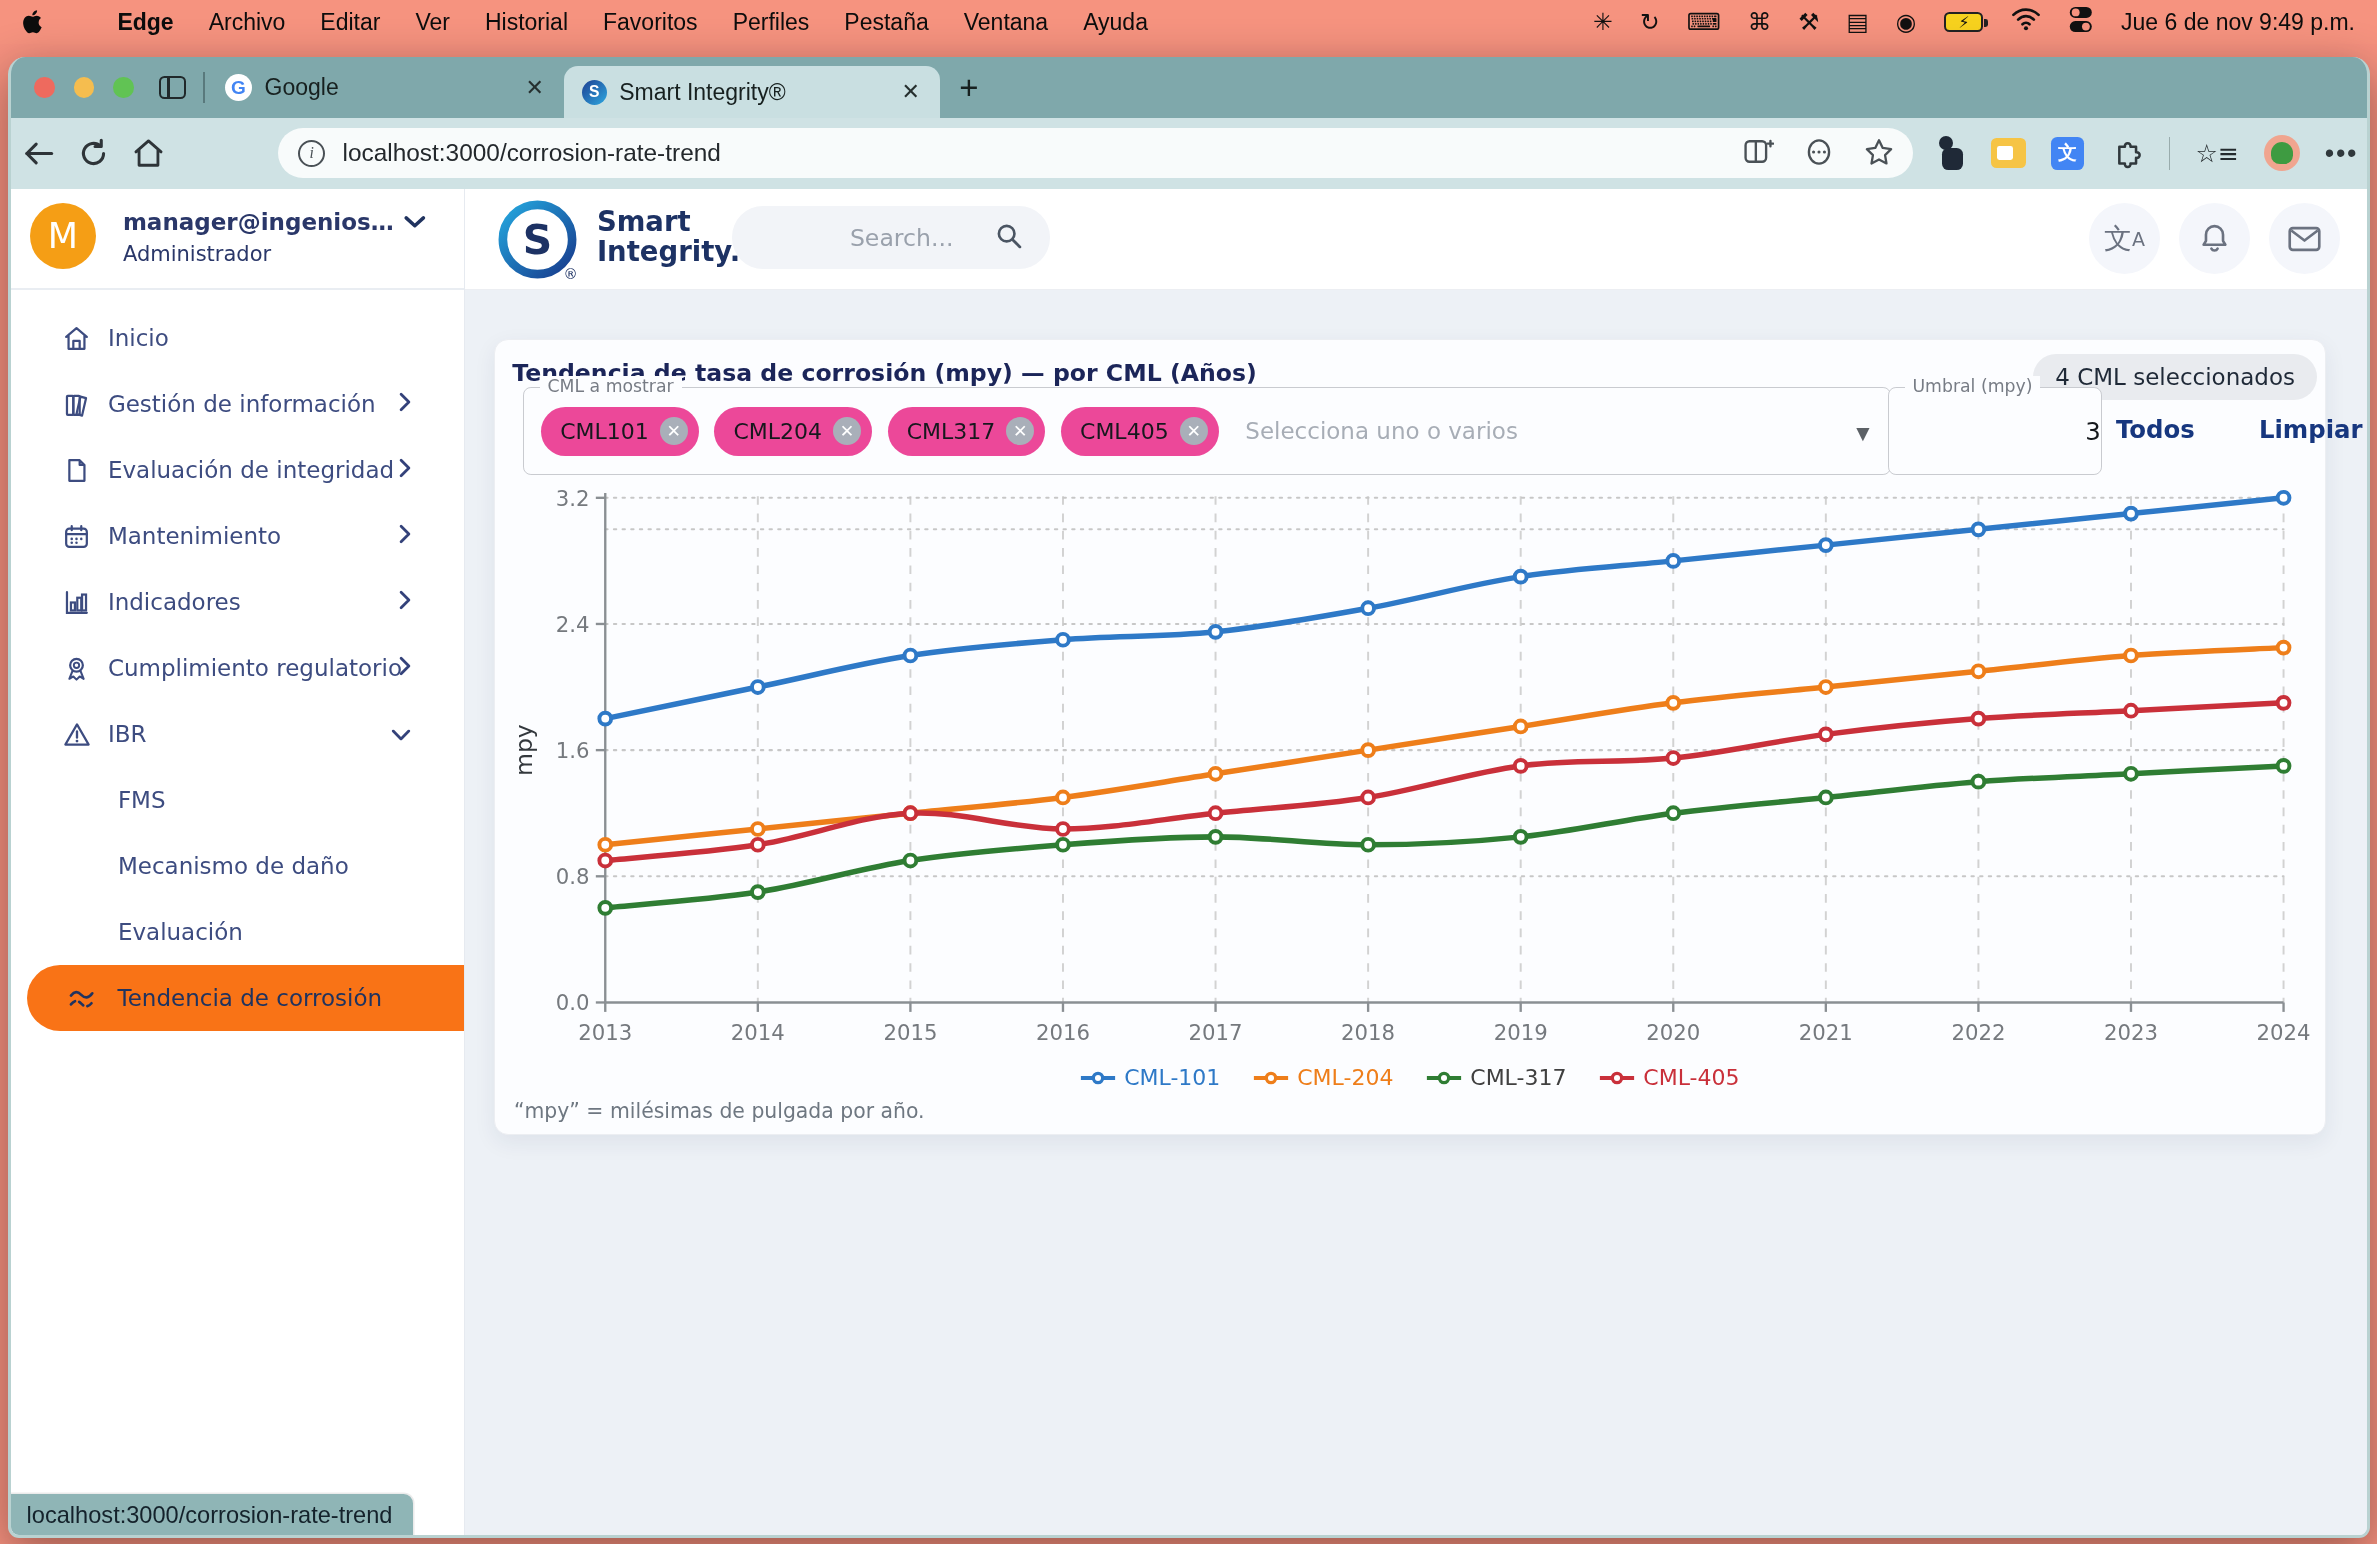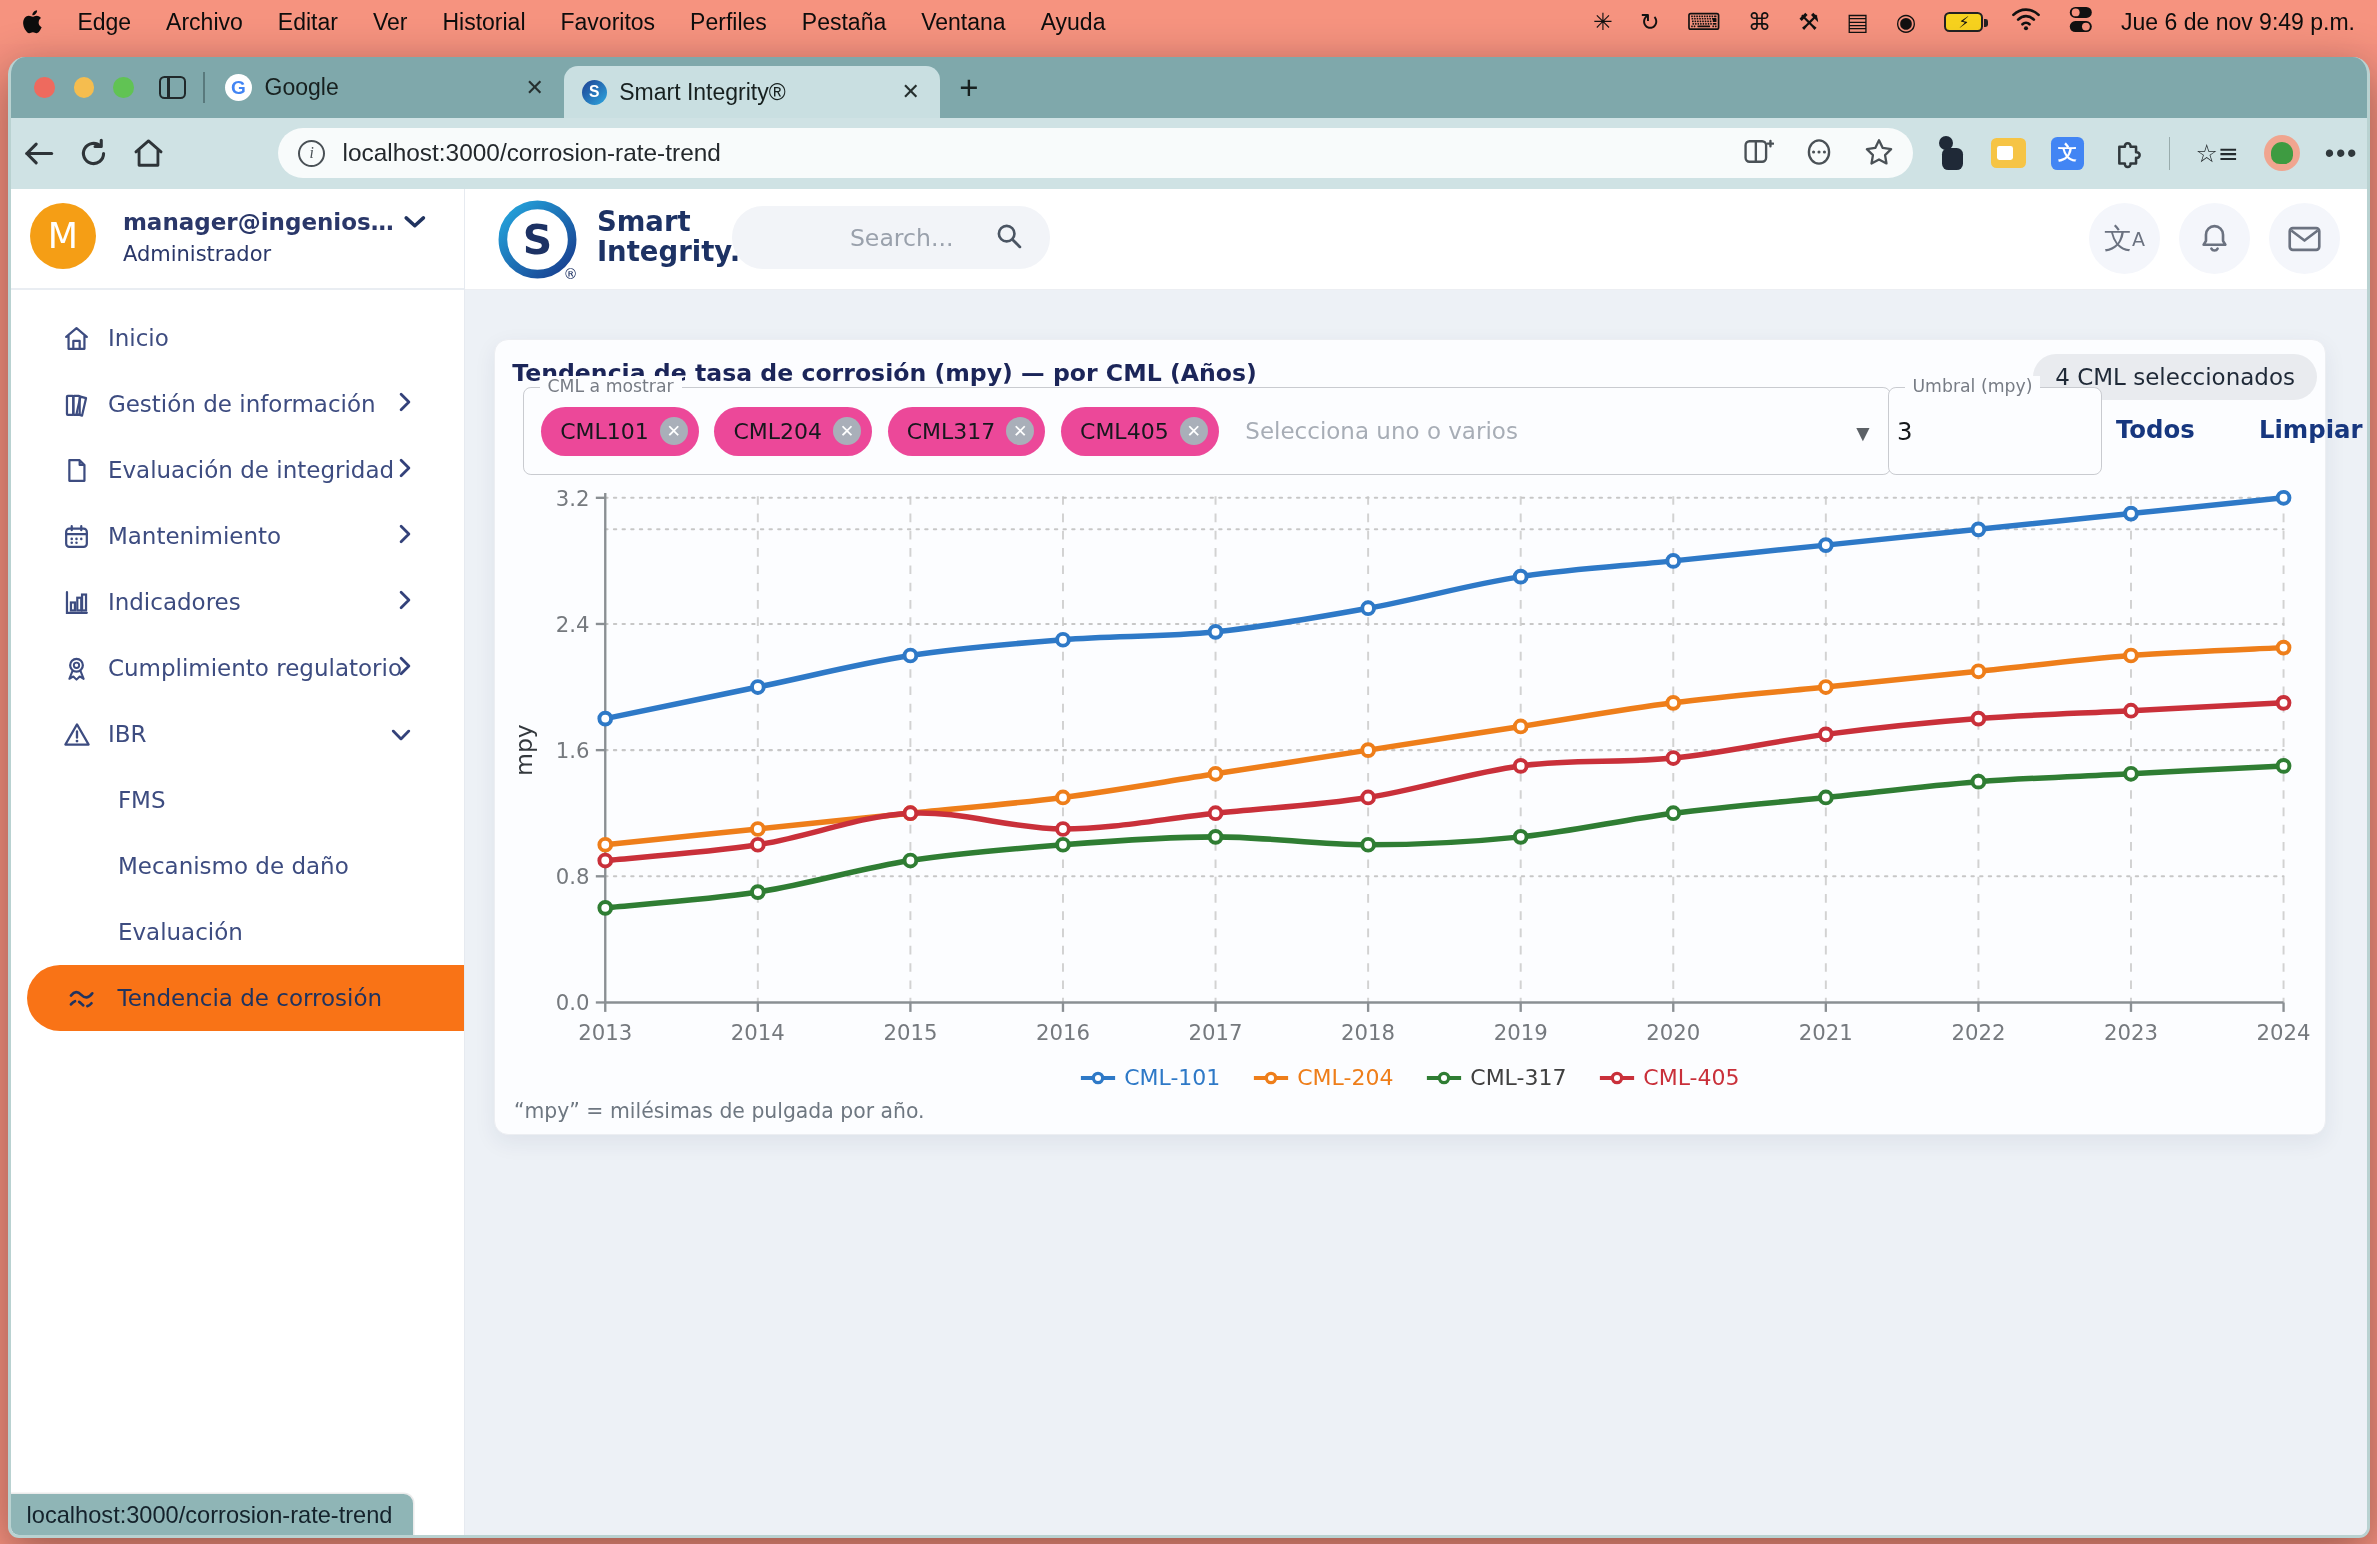--- a/index.html
+++ b/index.html
@@ -4,21 +4,21 @@
 <style>
   * { box-sizing: border-box; margin: 0; padding: 0; }
   html,body { width:2377px; height:1544px; overflow:hidden; }
   body { background:#F5917F; font-family:"Liberation Sans", sans-serif; position:relative; }
 
   
   .menubar { position:absolute; left:0; top:0; width:2377px; height:44px; background:#F6937F;
              display:flex; align-items:center; justify-content:space-between; padding:0 22px; color:#0d0d0d; }
   .menubar-left { display:flex; align-items:center; gap:35px; font-size:23px; }
   .menubar-left .apple { display:flex; align-items:center; }
-  .menubar-left span.bold { font-weight:400; }
+  .menubar-left span.bold { font-weight:700;margin-left:40px; }
   .menubar-right { display:flex; align-items:center; gap:28px; font-size:23.6px; }
   .status-glyphs { display:flex; align-items:center; gap:27px; font-family:"DejaVu Sans",sans-serif; font-size:23.6px; color:#111; }
   .mb-datetime { font-size:23px; color:#0d0d0d; white-space:nowrap;text-align:right; }
   .batt { position:relative; width:39px; height:20.4px; border:2.4px solid #222; border-radius:5.5px; background:#F7D21E; display:flex; align-items:center; justify-content:center; }
   .batt:after { content:""; position:absolute; right:-6.3px; top:5.5px; width:3.9px; height:7.9px; background:#222; border-radius:0 2.4px 2.4px 0; }
   .batt .bolt { font-size:15.7px; color:#111; font-family:"DejaVu Sans",sans-serif; }
 
   
   .window { position:absolute; left:7.9px; top:57px; width:2362px; height:1481px;
             border-radius:17.3px 17.3px 11px 11px; overflow:hidden; background:#CFE2E4;
@@ -118,21 +118,21 @@
                display:flex; align-items:center; padding:0 22px; font-size:23px; color:#1F2937; }
   .fieldset { position:absolute; border:1.6px solid #C9CBD0; border-radius:7.9px; background:#FCFDFF; }
   .fieldset .flegend { position:absolute; left:15.7px; top:-11.8px; background:#FCFDFF; padding:0 7.9px; font-size:17.3px; color:#777C85; }
   .fs-cml { left:28px; top:47px; width:1368px; height:88px; display:flex; align-items:center; padding:0 55px 0 17.3px; gap:15.7px; }
   .chip { height:49px; background:#ec4899; border-radius:24.4px; display:flex; align-items:center; gap:11px; padding:0 11px 0 19px;
           font-size:22px; color:#16181D; }
   .chip .chip-x { width:28px; height:28px; border-radius:50%; background:#A9AFB9; color:#fff; display:flex; align-items:center;
                   justify-content:center; font-size:17.3px; }
   .cml-placeholder { font-size:23px; color:#A7ADB6; margin-left:11px; flex:1; }
   .fs-caret { position:absolute; right:20.4px; top:35px; font-size:17.3px; color:#5C6166; }
-  .fs-umbral { left:1393px; top:47px; width:214px; height:88px; display:flex; align-items:center; padding-left:8px; }
+  .fs-umbral { left:1393px; top:47px; width:214px; height:88px; display:flex; align-items:center; padding-left:26px;justify-content:flex-end; }
   .umbral-value { font-size:24.4px; color:#15181c; }
   .txtbtn { position:absolute; top:75px; font-size:24.4px; font-weight:700; color:#17377F; }
   .btn-todos { left:1621px; } .btn-limpiar { left:1730px;margin-left:34px; }
 
   .chart-wrap { position:absolute; left:11.8px; top:146px; width:1808px; height:566px; }
   .legend-row { position:absolute; left:0; top:725px; width:100%; display:flex; justify-content:center; gap:33px; align-items:center; }
   .legend-item { display:flex; align-items:center; gap:7.9px; font-size:22px; }
   .footnote { position:absolute; left:19px; top:759px; font-size:20.4px; color:#6E7781; }
 
   svg text { font-family:"DejaVu Sans",sans-serif; }

